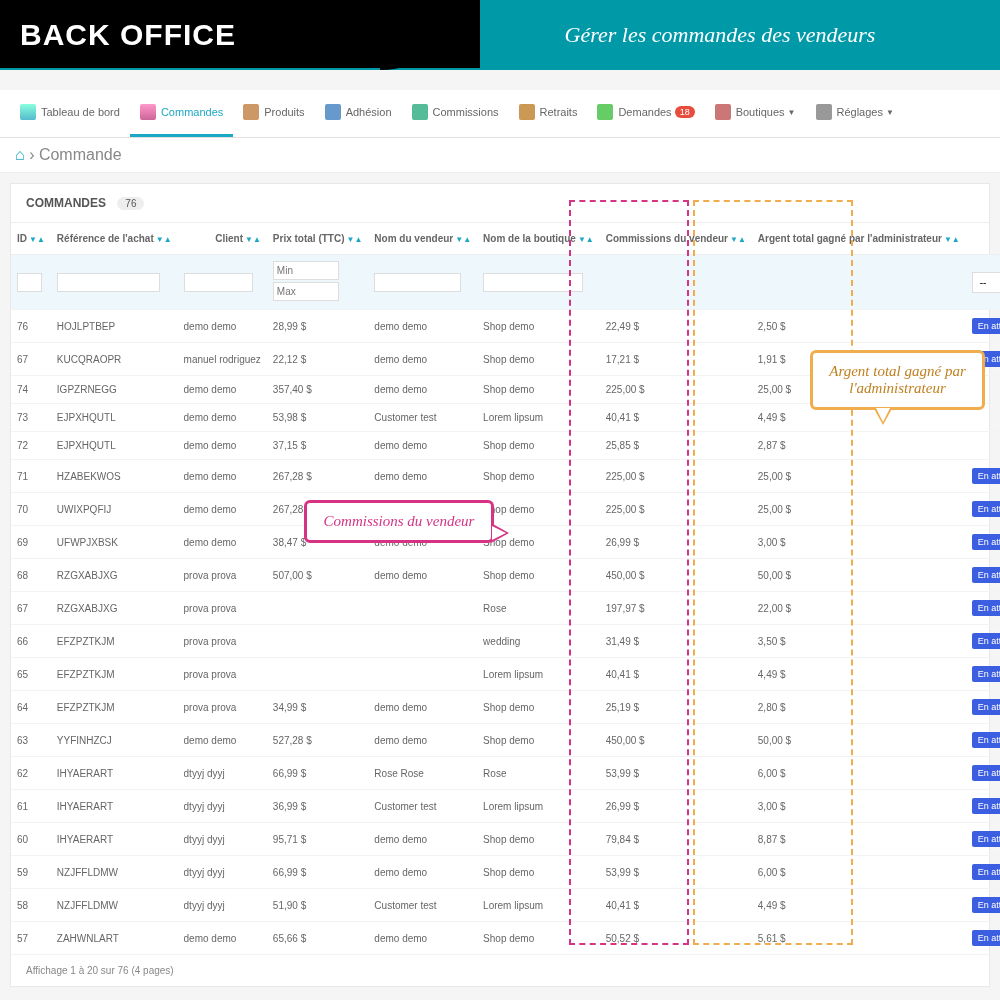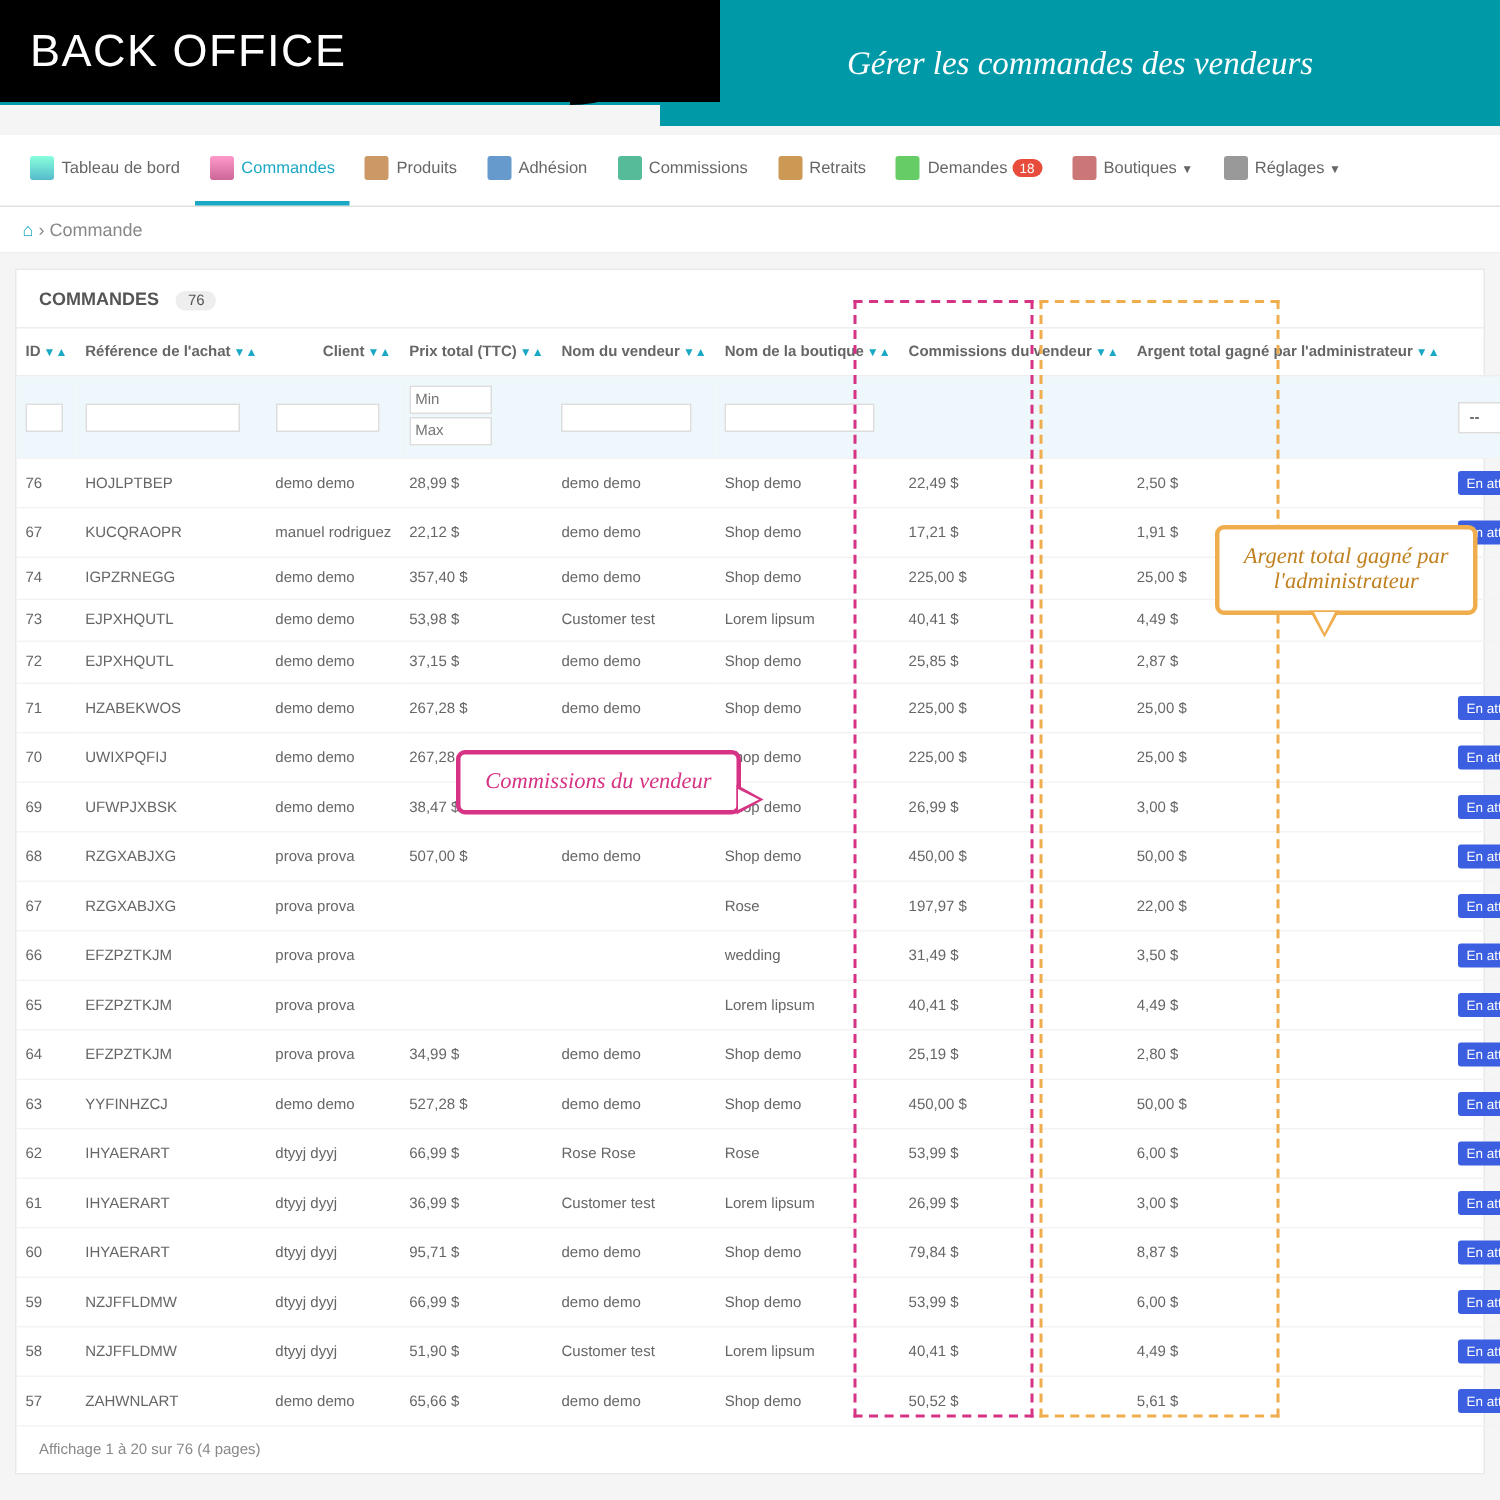--- a/index.html
+++ b/index.html
@@ -1,51 +1,51 @@
 <!DOCTYPE html>
 <html><head>
 <meta charset="utf-8">
 <style>
 * { margin: 0; padding: 0; box-sizing: border-box; }
 body { font-family: -apple-system, BlinkMacSystemFont, "Segoe UI", Arial, sans-serif; font-size: 11px; background: #f5f5f5; color: #555; width: 1000px; height: 1000px; overflow: hidden; position: relative; }
 
 
 .header { position: relative; height: 70px; }
 .header-black { background: #000; height: 70px; position: absolute; width: 48%; left: 0; top: 0; display: flex; align-items: center; padding-left: 20px; }
-.header-black h1 { color: #fff; font-weight: 400; font-size: 30px; letter-spacing: 1px; }
-.header-teal { background: #0099a8; height: 84px; position: absolute; width: 56%; right: 0; top: 0; display: flex; align-items: center; justify-content: center; }
+.header-black h1 { color: #fff; font-weight: 700; font-size: 30px; letter-spacing: 1px; }
+.header-teal { background: #0099a8; height: 70px; position: absolute; width: 56%; right: 0; top: 0; display: flex; align-items: center; justify-content: center; }
 .header-teal h2 { color: #fff; font-style: italic; font-weight: 400; font-size: 22px; font-family: Georgia, serif; }
 .swoosh { position: absolute; top: 0; left: 42%; width: 120px; height: 70px; background: #0099a8; clip-path: polygon(40% 0, 100% 0, 100% 100%, 0 100%); }
 .swoosh2 { position: absolute; top: 0; left: 38%; width: 100px; height: 70px; background: #000; z-index: 2; clip-path: ellipse(80% 100% at 0% 0%); }
 .header-line { position: absolute; bottom: 0; left: 0; right: 0; height: 2px; background: #0099a8; }
 
 
 .nav { background: #fff; border-bottom: 1px solid #e0e0e0; padding: 0 10px; display: flex; align-items: flex-end; height: 48px; margin-top: 20px; }
 .nav-item { display: flex; align-items: center; padding: 14px 10px; color: #666; cursor: pointer; font-size: 11px; border-bottom: 3px solid transparent; }
 .nav-item.active { color: #1ba8c4; border-bottom: 3px solid #1ba8c4; }
 .nav-item .ico { width: 16px; height: 16px; margin-right: 5px; display: inline-block; }
 .badge-red { background: #e74c3c; color: #fff; border-radius: 8px; padding: 1px 5px; font-size: 9px; margin-left: 3px; }
 .chev { margin-left: 3px; font-size: 8px; }
 
 
-.breadcrumb { background: #fff; padding: 8px 15px; font-size: 12px; color: #888; border-bottom: 1px solid #eee; }
+.breadcrumb { background: #fff; padding: 8px 15px; font-size: 16px; color: #888; border-bottom: 1px solid #eee; }
 
 
 .panel { background: #fff; margin: 10px; border: 1px solid #e8e8e8; }
 .panel-head { padding: 12px 15px; font-size: 12px; font-weight: 600; color: #555; border-bottom: 1px solid #eee; }
 .panel-head .count { background: #eee; border-radius: 10px; padding: 1px 8px; margin-left: 8px; font-weight: 400; font-size: 10px; }
 
 
 .tbl { width: 100%; border-collapse: collapse; }
 .tbl th { text-align: right; padding: 10px 6px; font-weight: 700; font-size: 10px; color: #666; border-bottom: 1px solid #eee; white-space: nowrap; }
 .tbl th .sort { color: #1ba8c4; font-size: 8px; margin-left: 2px; }
 .tbl td { padding: 8px 6px; font-size: 10px; color: #666; border-bottom: 1px solid #f3f3f3; white-space: nowrap; }
 .filter-row td { background: #eef7fb; padding: 6px; }
 .filter-row input, .filter-row select { width: 90%; border: 1px solid #ddd; padding: 3px; font-size: 10px; background: #fff; }
-.filter-row .minmax input { width: 55px; margin-bottom: 2px; display: block; }
+.filter-row .minmax input { width: 66px; margin-bottom: 2px; display: block; }
 .link { color: #1ba8c4; cursor: pointer; }
 .status-badge { background: #3b5fe0; color: #fff; padding: 3px 6px; font-size: 9px; border-radius: 2px; display: inline-block; white-space: nowrap; }
 
 .footer-info { padding: 10px 15px; font-size: 10px; color: #888; }
 
 
 .dashed-col { position: absolute; border: 2px dashed; pointer-events: none; }
 .dashed-pink { border-color: #d63384; left: 569px; top: 200px; width: 120px; height: 745px; }
 .dashed-orange { border-color: #f0ad4e; left: 693px; top: 200px; width: 160px; height: 745px; }
 

